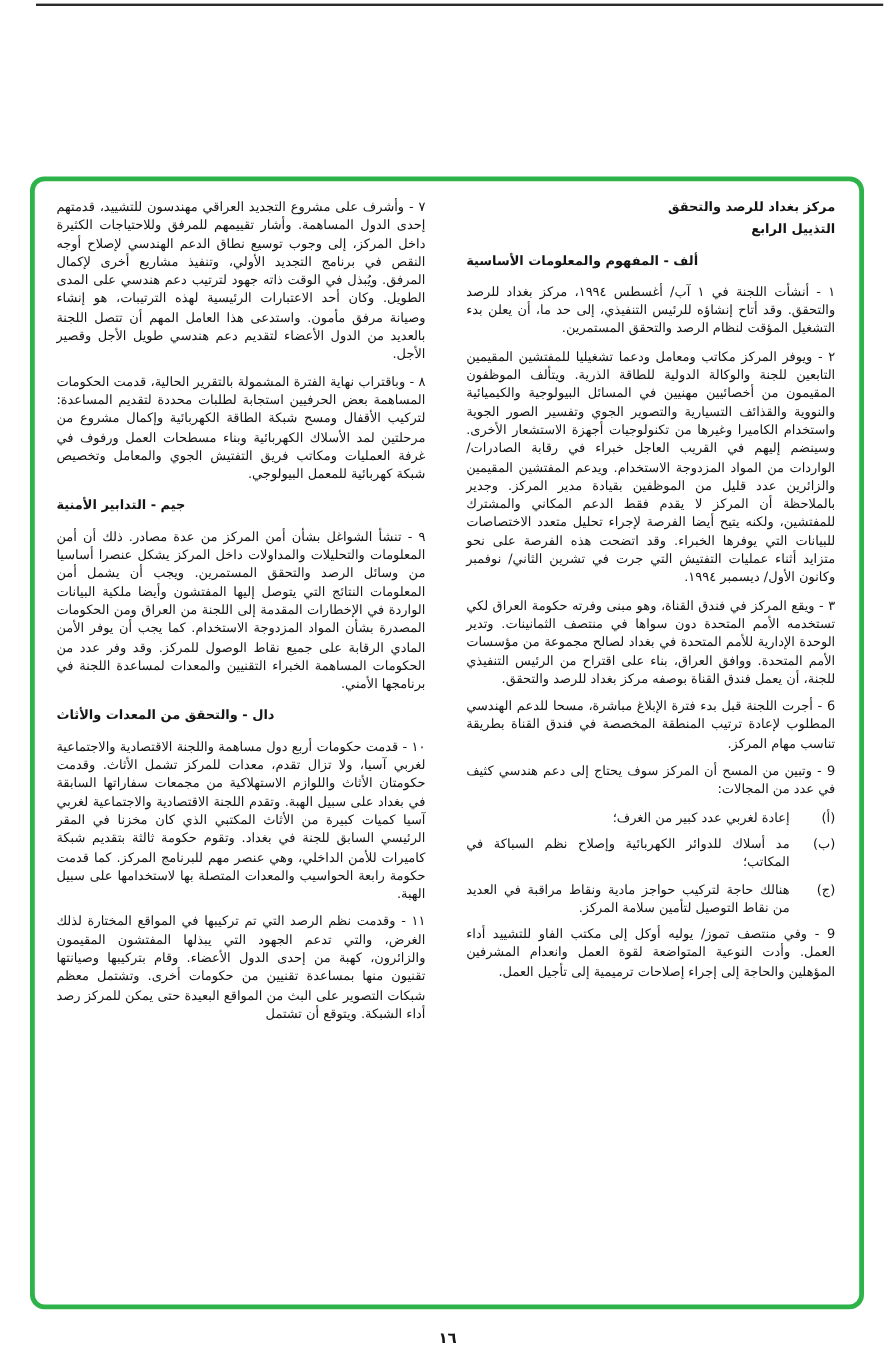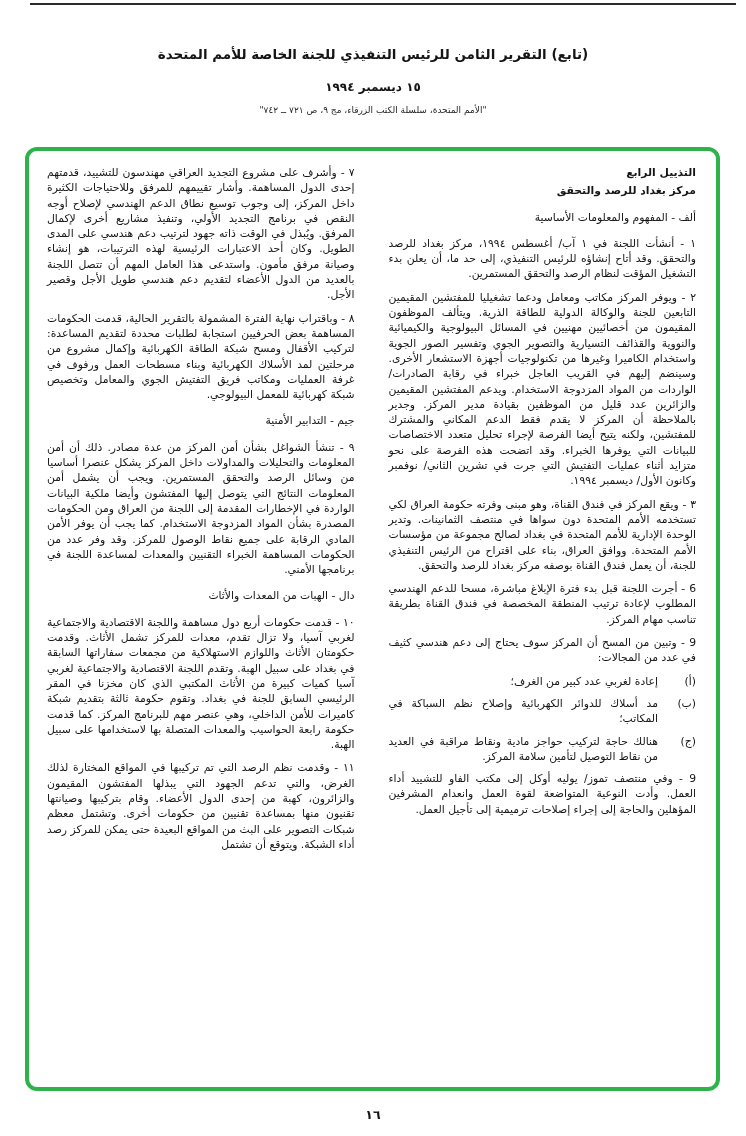--- a/index.html
+++ b/index.html
@@ -35,47 +35,42 @@
   }
   .columns { display: flex; gap: 34px; height: 100%; }
   .col {
     flex: 1 1 0;
     font-size: 10.8px;
     line-height: 15.3px;
     text-align: justify;
   }
   .block { margin-bottom: 8px; }
   .block.title { font-weight: bold; text-align: right; margin-bottom: 3px; }
-  .block.heading { font-weight: normal; text-align: right; margin: 11px 0 11px; }
+  .block.heading { font-weight: bold; text-align: left; margin: 11px 0 11px; }
   .block.subitem { display: flex; gap: 12px; margin-bottom: 7px; }
   .subitem .marker { flex: 0 0 26px; text-align: right; }
   .subitem .txt { flex: 1; }
   .doc-footer {
     position: absolute; bottom: 14px; left: 0; right: 0;
     text-align: center; font-size: 12.5px; font-weight: bold;
   }
 </style>
 </head>
 <body>
 
 <div class="page">
 
   <div class="scan-edge"></div>
 
-  <header class="doc-header">
-    <div class="h-title">(تابع) التقرير الثامن للرئيس التنفيذي للجنة الخاصة للأمم المتحدة</div>
-    <div class="h-date">١٥ ديسمبر ١٩٩٤</div>
-    <div class="h-source">"الأمم المتحدة، سلسلة الكتب الزرقاء، مج ٩، ص ٧٢١ ــ ٧٤٢"</div>
-  </header>
 
   <section class="green-box" style="border-color: rgb(45, 179, 74);">
     <div class="columns">
       <div class="col" id="col-right">
+          <div class="block title">مركز بغداد للرصد والتحقق</div>
           <div class="block title">التذييل الرابع</div>
-          <div class="block title">مركز بغداد للرصد والتحقق</div>
           <div class="block heading">ألف - المفهوم والمعلومات الأساسية</div>
           <div class="block para">١ -  أنشأت اللجنة في ١ آب/ أغسطس ١٩٩٤، مركز بغداد للرصد والتحقق. وقد أتاح إنشاؤه للرئيس التنفيذي، إلى حد ما، أن يعلن بدء التشغيل المؤقت لنظام الرصد والتحقق المستمرين.</div>
           <div class="block para">٢ -  ويوفر المركز مكاتب ومعامل ودعما تشغيليا للمفتشين المقيمين التابعين للجنة والوكالة الدولية للطاقة الذرية. ويتألف الموظفون المقيمون من أخصائيين مهنيين في المسائل البيولوجية والكيميائية والنووية والقذائف التسيارية والتصوير الجوي وتفسير الصور الجوية واستخدام الكاميرا وغيرها من تكنولوجيات أجهزة الاستشعار الأخرى. وسينضم إليهم في القريب العاجل خبراء في رقابة الصادرات/ الواردات من المواد المزدوجة الاستخدام. ويدعم المفتشين المقيمين والزائرين عدد قليل من الموظفين بقيادة مدير المركز. وجدير بالملاحظة أن المركز لا يقدم فقط الدعم المكاني والمشترك للمفتشين، ولكنه يتيح أيضا الفرصة لإجراء تحليل متعدد الاختصاصات للبيانات التي يوفرها الخبراء. وقد اتضحت هذه الفرصة على نحو متزايد أثناء عمليات التفتيش التي جرت في تشرين الثاني/ نوفمبر وكانون الأول/ ديسمبر ١٩٩٤.</div>
           <div class="block para">٣ -  ويقع المركز في فندق القناة، وهو مبنى وفرته حكومة العراق لكي تستخدمه الأمم المتحدة دون سواها في منتصف الثمانينات. وتدير الوحدة الإدارية للأمم المتحدة في بغداد لصالح مجموعة من مؤسسات الأمم المتحدة. ووافق العراق، بناء على اقتراح من الرئيس التنفيذي للجنة، أن يعمل فندق القناة بوصفه مركز بغداد للرصد والتحقق.</div>
           <div class="block para">6 -  أجرت اللجنة قبل بدء فترة الإبلاغ مباشرة، مسحا للدعم الهندسي المطلوب لإعادة ترتيب المنطقة المخصصة في فندق القناة بطريقة تناسب مهام المركز.</div>
           <div class="block para">9 -  وتبين من المسح أن المركز سوف يحتاج إلى دعم هندسي كثيف في عدد من المجالات:</div>
           <div class="block subitem">
             <span class="marker">(أ)</span>
             <span class="txt">إعادة لغربي عدد كبير من الغرف؛</span>
           </div>
@@ -87,21 +82,21 @@
             <span class="marker">(ج)</span>
             <span class="txt">هنالك حاجة لتركيب حواجز مادية ونقاط مراقبة في العديد من نقاط التوصيل لتأمين سلامة المركز.</span>
           </div>
           <div class="block para">9 -  وفي منتصف تموز/ يوليه أوكل إلى مكتب الفاو للتشييد أداء العمل. وأدت النوعية المتواضعة لقوة العمل وانعدام المشرفين المؤهلين والحاجة إلى إجراء إصلاحات ترميمية إلى تأجيل العمل.</div>
         </div>
       <div class="col" id="col-left">
           <div class="block para">٧ -  وأشرف على مشروع التجديد العراقي مهندسون للتشييد، قدمتهم إحدى الدول المساهمة. وأشار تقييمهم للمرفق وللاحتياجات الكثيرة داخل المركز، إلى وجوب توسيع نطاق الدعم الهندسي لإصلاح أوجه النقص في برنامج التجديد الأولي، وتنفيذ مشاريع أخرى لإكمال المرفق. ويُبذل في الوقت ذاته جهود لترتيب دعم هندسي على المدى الطويل. وكان أحد الاعتبارات الرئيسية لهذه الترتيبات، هو إنشاء وصيانة مرفق مأمون. واستدعى هذا العامل المهم أن تتصل اللجنة بالعديد من الدول الأعضاء لتقديم دعم هندسي طويل الأجل وقصير الأجل.</div>
           <div class="block para">٨ -  وباقتراب نهاية الفترة المشمولة بالتقرير الحالية، قدمت الحكومات المساهمة بعض الحرفيين استجابة لطلبات محددة لتقديم المساعدة: لتركيب الأقفال ومسح شبكة الطاقة الكهربائية وإكمال مشروع من مرحلتين لمد الأسلاك الكهربائية وبناء مسطحات العمل ورفوف في غرفة العمليات ومكاتب فريق التفتيش الجوي والمعامل وتخصيص شبكة كهربائية للمعمل البيولوجي.</div>
           <div class="block heading">جيم - التدابير الأمنية</div>
           <div class="block para">٩ -  تنشأ الشواغل بشأن أمن المركز من عدة مصادر. ذلك أن أمن المعلومات والتحليلات والمداولات داخل المركز يشكل عنصرا أساسيا من وسائل الرصد والتحقق المستمرين. ويجب أن يشمل أمن المعلومات النتائج التي يتوصل إليها المفتشون وأيضا ملكية البيانات الواردة في الإخطارات المقدمة إلى اللجنة من العراق ومن الحكومات المصدرة بشأن المواد المزدوجة الاستخدام. كما يجب أن يوفر الأمن المادي الرقابة على جميع نقاط الوصول للمركز. وقد وفر عدد من الحكومات المساهمة الخبراء التقنيين والمعدات لمساعدة اللجنة في برنامجها الأمني.</div>
-          <div class="block heading">دال - الهبات من المعدات والأثاث</div>
+          <div class="block heading">دال - والتحقق من المعدات والأثاث</div>
           <div class="block para">١٠ -  قدمت حكومات أربع دول مساهمة واللجنة الاقتصادية والاجتماعية لغربي آسيا، ولا تزال تقدم، معدات للمركز تشمل الأثاث. وقدمت حكومتان الأثاث واللوازم الاستهلاكية من مجمعات سفاراتها السابقة في بغداد على سبيل الهبة. وتقدم اللجنة الاقتصادية والاجتماعية لغربي آسيا كميات كبيرة من الأثاث المكتبي الذي كان مخزنا في المقر الرئيسي السابق للجنة في بغداد. وتقوم حكومة ثالثة بتقديم شبكة كاميرات للأمن الداخلي، وهي عنصر مهم للبرنامج المركز. كما قدمت حكومة رابعة الحواسيب والمعدات المتصلة بها لاستخدامها على سبيل الهبة.</div>
           <div class="block para">١١ -  وقدمت نظم الرصد التي تم تركيبها في المواقع المختارة لذلك الغرض، والتي تدعم الجهود التي يبذلها المفتشون المقيمون والزائرون، كهبة من إحدى الدول الأعضاء. وقام بتركيبها وصيانتها تقنيون منها بمساعدة تقنيين من حكومات أخرى. وتشتمل معظم شبكات التصوير على البث من المواقع البعيدة حتى يمكن للمركز رصد أداء الشبكة. ويتوقع أن تشتمل</div>
         </div>
     </div>
   </section>
 
   <footer class="doc-footer">
     <span>١٦</span>
   </footer>
 

